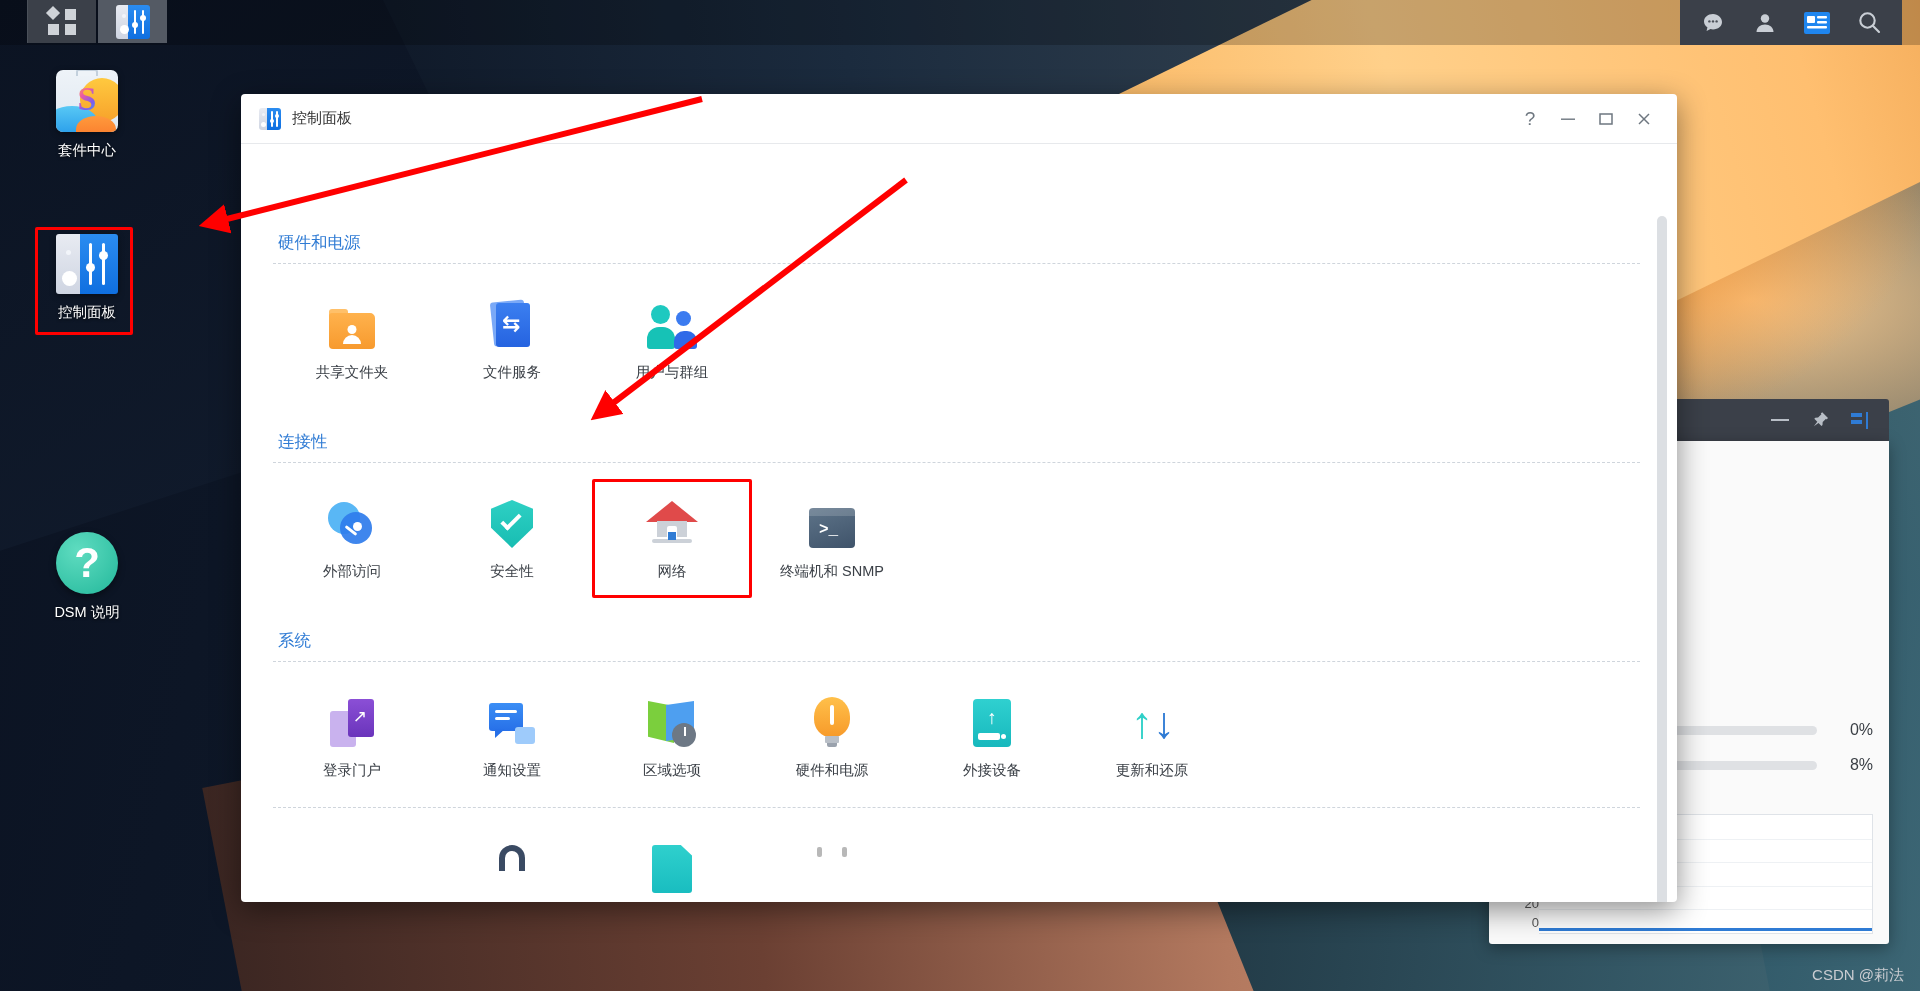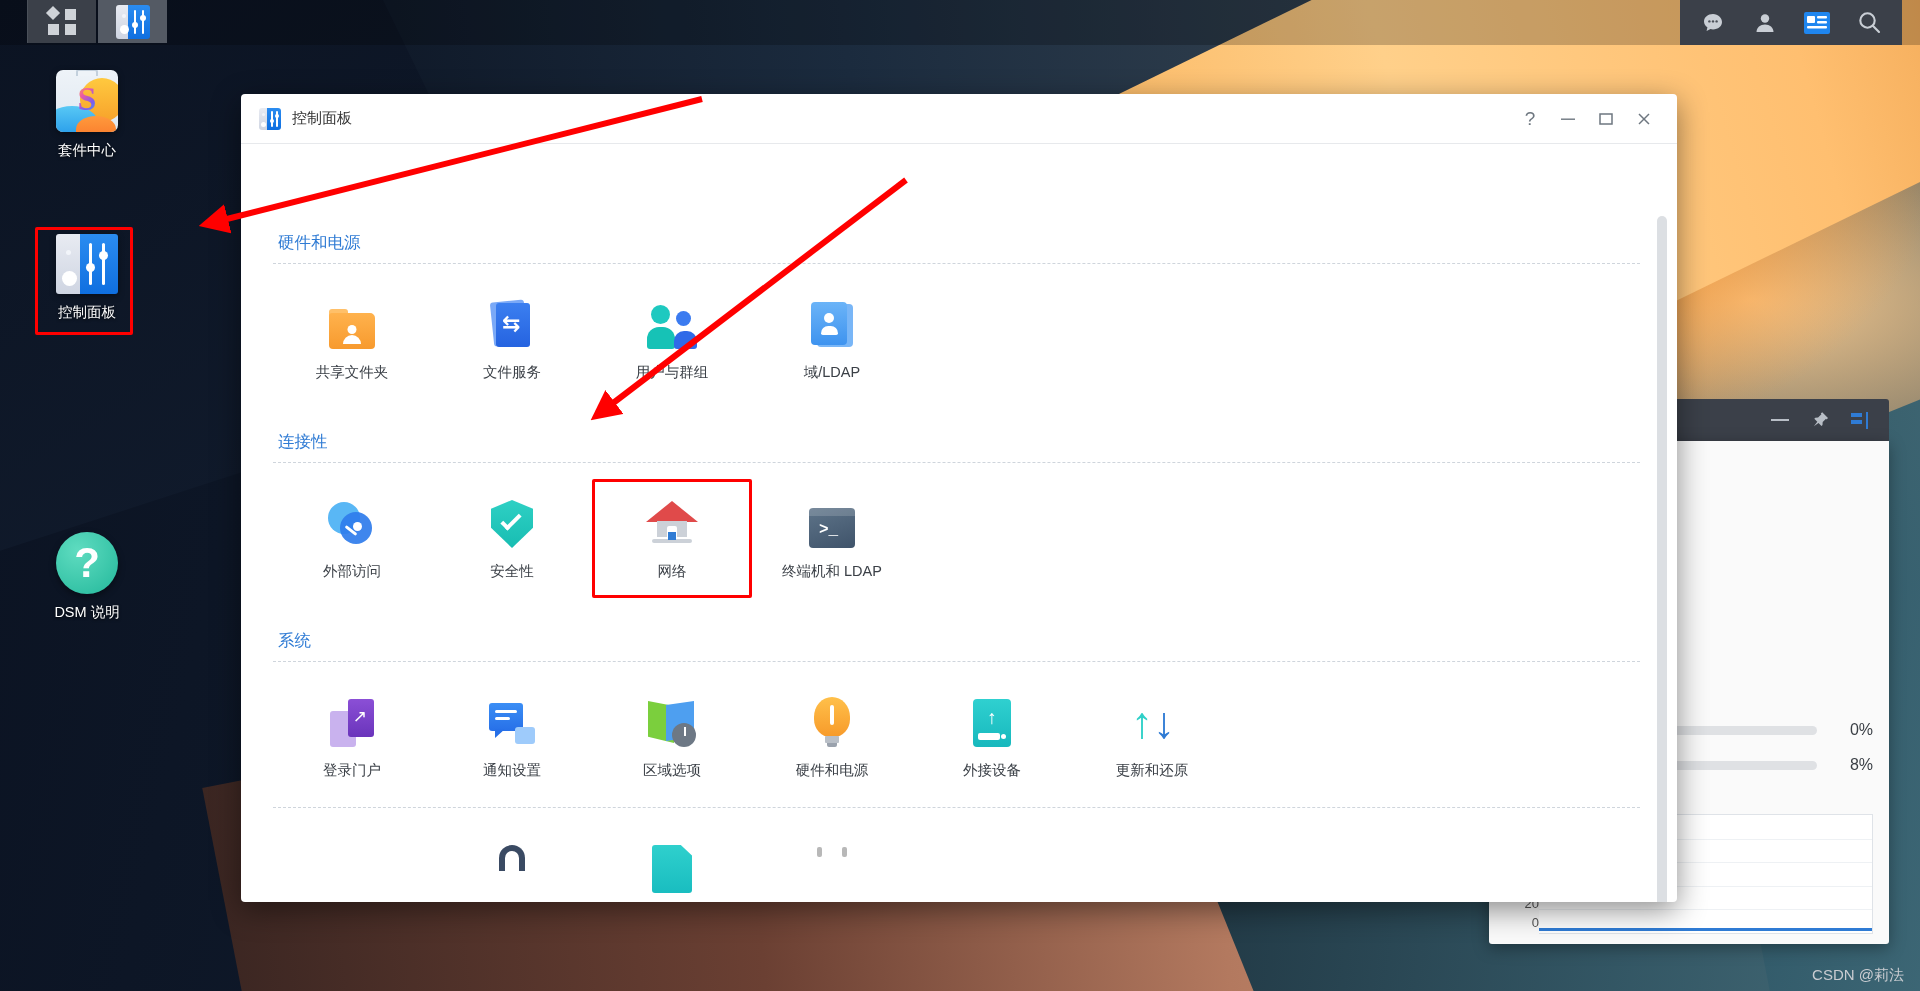--- a/index.html
+++ b/index.html
@@ -536,31 +536,20 @@
             <span class="tico">
               <span class="i-users">
                   <i class="h1"></i>
                   <i class="b1"></i>
                   <i class="h2"></i>
                   <i class="b2"></i>
                 </span>
             </span>
             <span class="tlbl">用户与群组</span>
           </div>
-          <div class="tile">
-            <span class="tico">
-              <span class="i-ldap">
-                  <i class="c1"></i>
-                  <i class="c2"></i>
-                  <i class="pr"></i>
-                  <i class="bu"></i>
-                </span>
-            </span>
-            <span class="tlbl">域/LDAP</span>
-          </div>
         </div>
 
         <div class="sec-title">连接性</div>
         <div class="sec-rule"></div>
         <div class="tiles">
           <div class="tile">
             <span class="tico">
               <span class="i-ext">
                   <i class="o1"></i>
                   <i class="o2"></i>
@@ -591,21 +580,21 @@
             </span>
             <span class="tlbl">网络</span>
           </div>
           <div class="tile">
             <span class="tico">
               <span class="i-term">
                   <i class="bar"></i>
                   <i class="tx">&gt;_</i>
                 </span>
             </span>
-            <span class="tlbl">终端机和 LDAP</span>
+            <span class="tlbl">终端机和 SNMP</span>
           </div>
         </div>
 
         <div class="sec-title">系统</div>
         <div class="sec-rule"></div>
         <div class="tiles">
           <div class="tile">
             <span class="tico">
               <span class="i-portal">
                   <i class="b1"></i>

